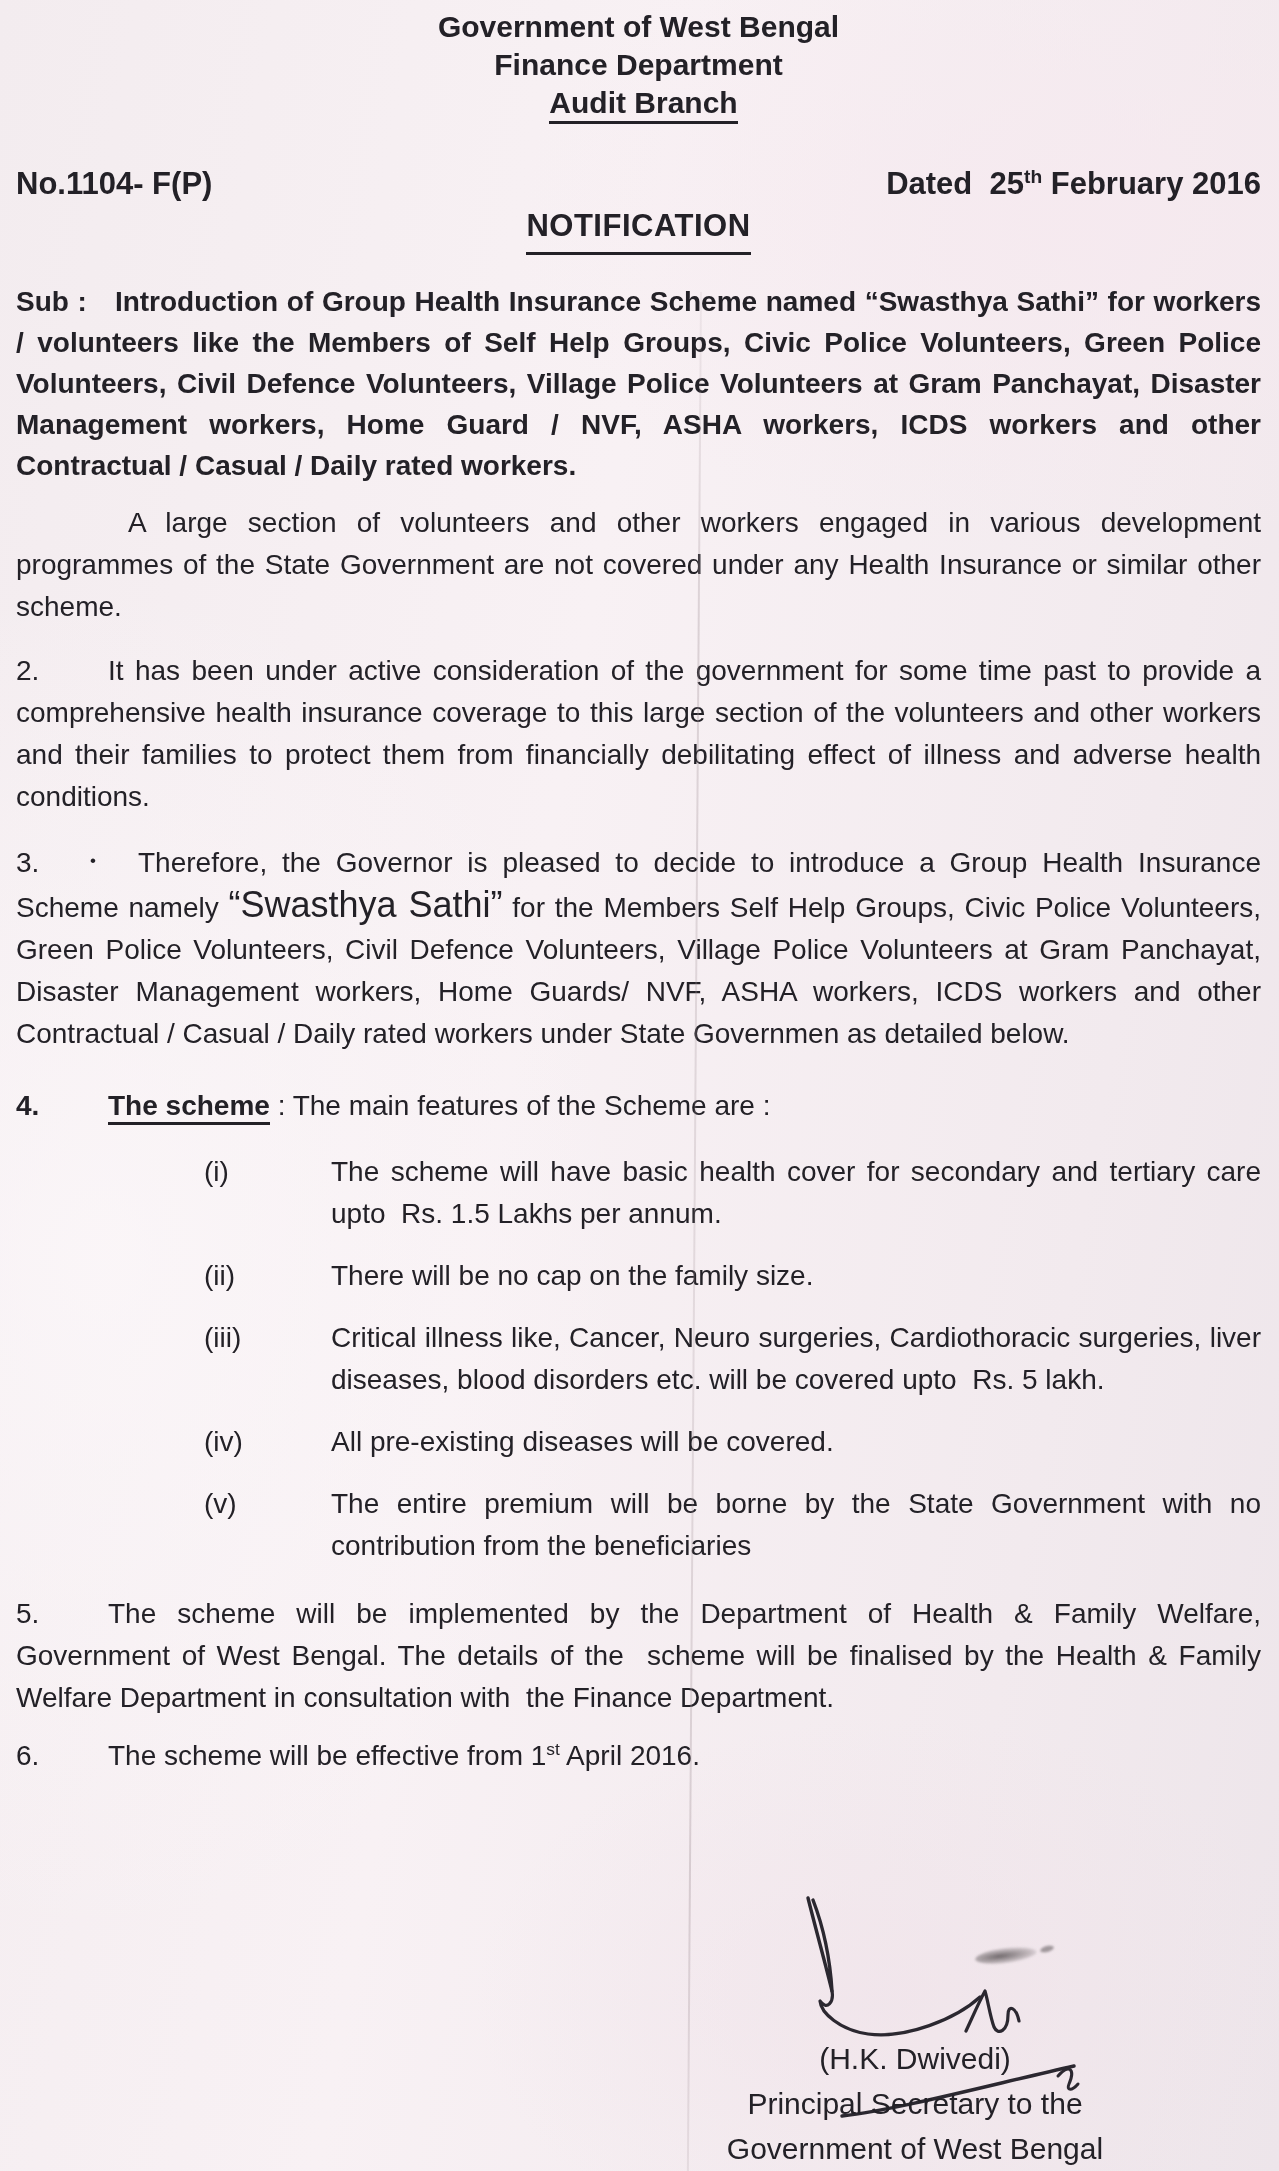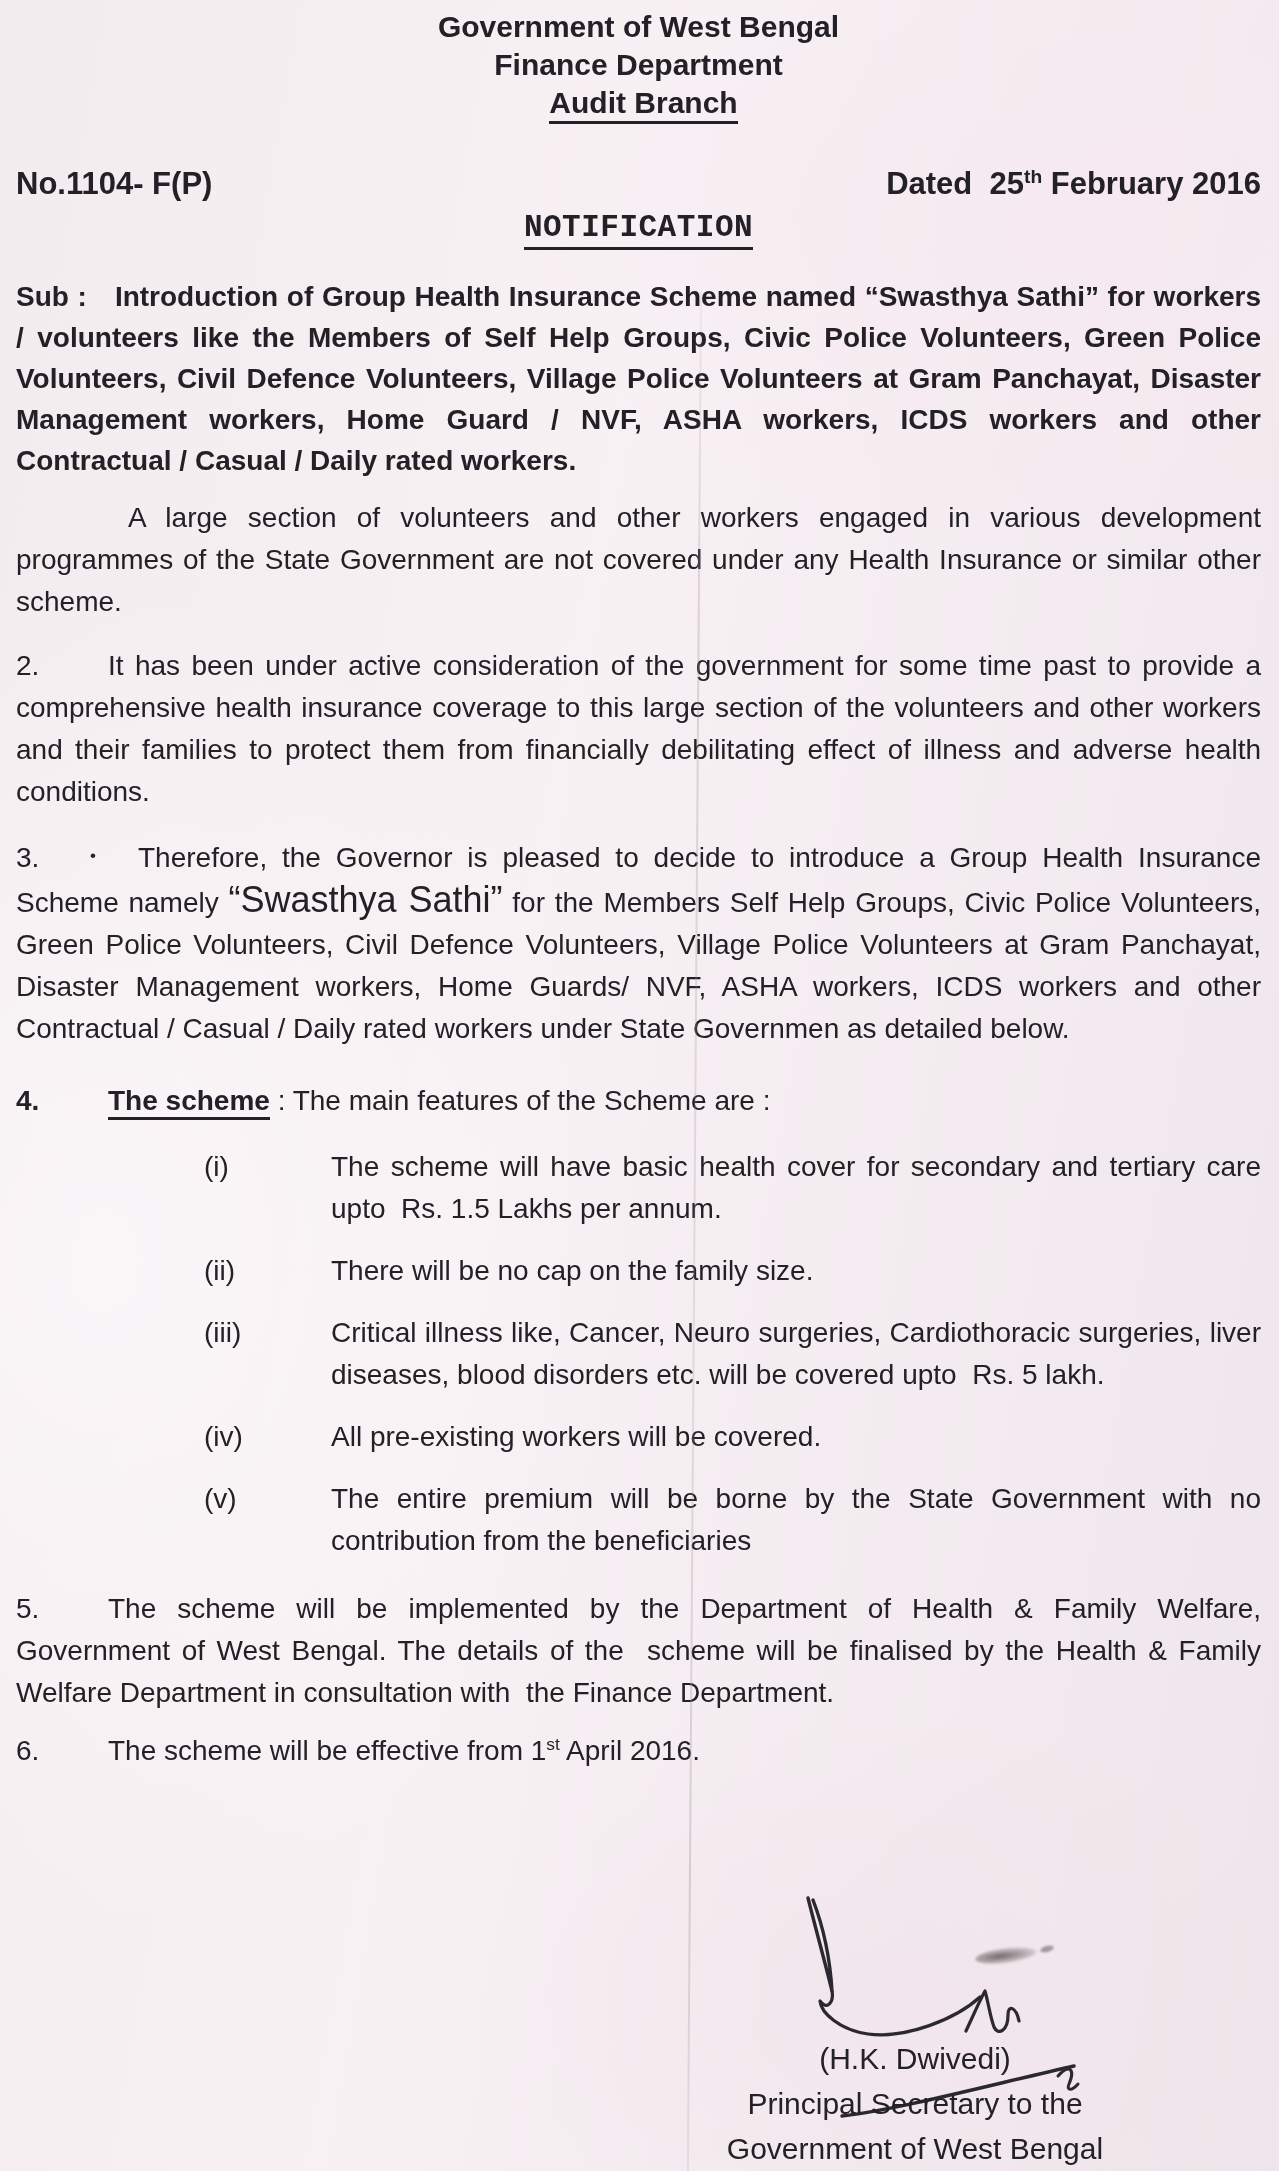--- a/index.html
+++ b/index.html
@@ -32,21 +32,21 @@
   .smudge-dot{
     position:absolute;left:1040px;top:1946px;width:14px;height:6px;border-radius:50%;
     background:rgba(80,74,76,.5);filter:blur(1px);transform:rotate(-15deg);
   }
 
   
   .hdr{text-align:center;font-weight:700;font-size:30px;line-height:38px;}
   .hdr .u{border-bottom:3px solid #232127;padding-bottom:2px;display:inline-block;line-height:33px;margin-left:10px;}
   .refrow{display:flex;justify-content:space-between;align-items:baseline;margin-top:42px;font-weight:700;font-size:31px;gap:22px;}
   .title-row{text-align:center;margin-top:6px;font-weight:700;font-size:31px;}
-  .title-row .u{border-bottom:3px solid #232127;padding-bottom:2px;display:inline-block;letter-spacing:.5px;font-family:Liberation Mono, monospace;}
+  .title-row .u{border-bottom:3px solid #232127;padding-bottom:8px;display:inline-block;letter-spacing:.5px;}
   sup{font-size:62%;vertical-align:super;line-height:0;}
 
   
   .para{font-size:28px;line-height:42px;text-align:justify;margin:0;}
   .sub{font-weight:700;margin-top:26px;line-height:41px;}
   .sub .sub-label{margin-right:28px;}
   .p1{margin-top:16px;text-indent:112px;}
   .npara{margin-top:22px;}
   .num{display:inline-block;width:92px;font-weight:400;}
   .num-b{display:inline-block;width:74px;}
@@ -110,21 +110,21 @@
     <div class="feature">
       <span class="lbl">(ii)</span>
       <span class="txt">There will be no cap on the family size.</span>
     </div>
     <div class="feature">
       <span class="lbl">(iii)</span>
       <span class="txt">Critical illness like, Cancer, Neuro surgeries, Cardiothoracic surgeries, liver diseases, blood disorders etc. will be covered upto&nbsp; Rs. 5 lakh.</span>
     </div>
     <div class="feature">
       <span class="lbl">(iv)</span>
-      <span class="txt">All pre-existing workers will be covered.</span>
+      <span class="txt">All pre-existing diseases will be covered.</span>
     </div>
     <div class="feature">
       <span class="lbl">(v)</span>
       <span class="txt">The entire premium will be borne by the State Government with no contribution from the beneficiaries</span>
     </div>
   </div>
 
   <p class="para npara p5"><span class="num">5.</span><span>The scheme will be implemented by the Department of Health &amp; Family Welfare, Government of West Bengal. The details of the&nbsp; scheme will be finalised by the Health &amp; Family Welfare Department in consultation with&nbsp; the Finance Department.</span></p>
 
   <p class="para p6"><span class="num">6.</span><span>The scheme will be effective from 1</span><sup>st</sup><span> April 2016.</span></p>

